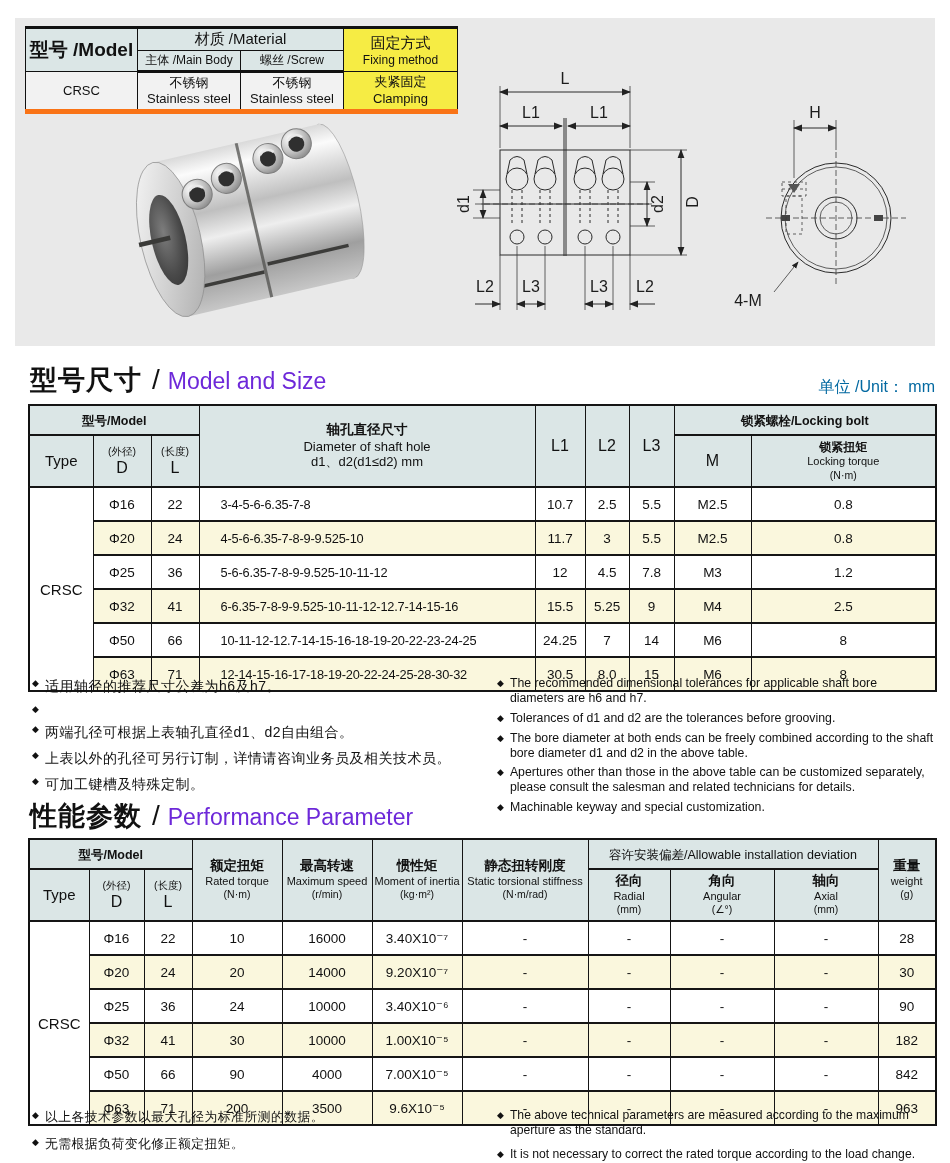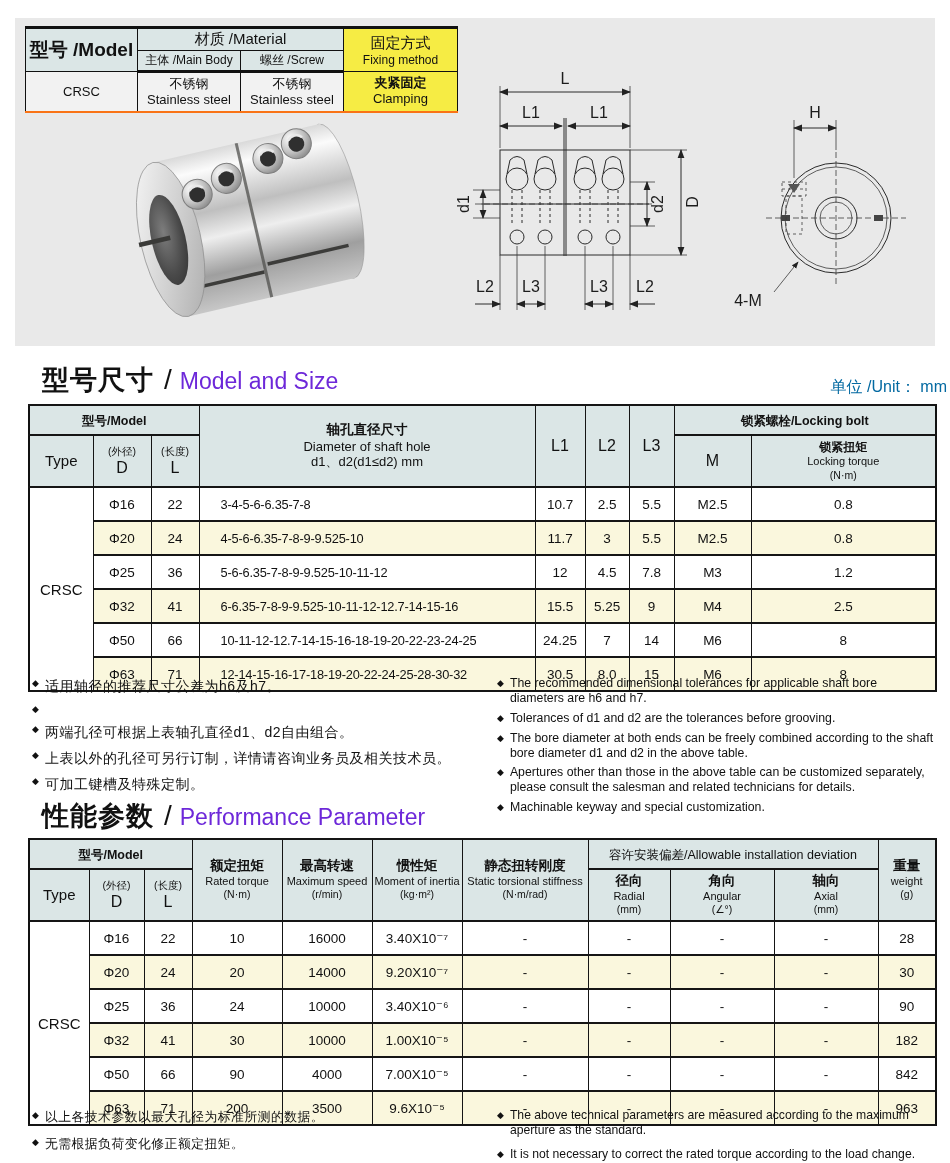--- a/index.html
+++ b/index.html
@@ -3,45 +3,45 @@
 <meta charset="utf-8">
 <style>
   html,body{margin:0;padding:0;background:#fff;}
   body{font-family:"Liberation Sans","DejaVu Sans",sans-serif;color:#111;}
   .page{position:relative;width:950px;height:1163px;background:#fff;overflow:hidden;}
 
   
   .hero{position:absolute;left:15px;top:18px;width:920px;height:328px;background:#e9e9e9;}
   .spec-table{position:absolute;left:10px;top:8px;width:432px;border-collapse:collapse;table-layout:fixed;background:#f4f4f4;}
   .spec-table th,.spec-table td{border:1px solid #111;text-align:center;vertical-align:middle;padding:1px 2px;}
-  .spec-table{border-top:3px solid #111;border-bottom:2px solid #f97316;}
+  .spec-table{border-top:3px solid #111;border-bottom:5px solid #f97316;}
   .spec-table tr.head-split th{border-bottom:3px solid #111;}
   .spec-table th{background:#dbe6e6;font-weight:400;}
   .spec-table .yellow{background:#f6ec44;}
   .spec-table .big-cn{font-size:19px;font-weight:700;}
   .spec-table .mid-cn{font-size:15px;font-weight:400;}
   .spec-table .sub{font-size:12px;}
   .spec-table td{background:#f2f2f2;font-size:13px;}
   .spec-table .two-line span{display:block;line-height:1.25;}
   .spec-table td.yellow{font-weight:700;}
   .spec-table td.yellow span{font-weight:400;}
-  .spec-table td.yellow .cnb{font-weight:700;}
+  .spec-table td.yellow .cnb{font-weight:400;}
 
   .photo-wrap{position:absolute;left:62px;top:88px;width:335px;height:235px;}
   .side-wrap{position:absolute;left:440px;top:42px;}
   .front-wrap{position:absolute;left:703px;top:48px;}
   svg text{font-family:"Liberation Sans","DejaVu Sans",sans-serif;fill:#1c1c1c;}
   .ln{stroke:#2a2a2a;stroke-width:1;fill:none;}
   .ln-thin{stroke:#3a3a3a;stroke-width:0.8;fill:none;}
   .dash{stroke-dasharray:6 3;}
   .dash2{stroke-dasharray:3 3;}
   .dim-label{font-size:16px;}
 
   
-  .sec-title{position:absolute;left:42px;width:905px;display:flex;align-items:baseline;}
+  .sec-title{position:absolute;left:30px;width:905px;display:flex;align-items:baseline;}
   .sec-title .cn{font-size:27px;font-weight:700;letter-spacing:1px;}
   .sec-title .slash{font-size:28px;font-weight:300;margin:0 8px 0 10px;}
   .sec-title .en{font-size:23px;color:#6d28d9;}
   .sec-title .unit{margin-left:auto;font-size:16px;color:#0369a1;align-self:flex-end;}
 
   
   .data{border-collapse:collapse;table-layout:fixed;position:absolute;left:28px;width:907px;background:#fff;}
   .data th,.data td{border:1px solid #151515;border-top-width:2px;border-bottom-width:2px;text-align:center;vertical-align:middle;padding:1px 2px;overflow:hidden;}
   .data{border:2px solid #111;}
   .data thead th{background:#dbe6e6;font-weight:400;}

